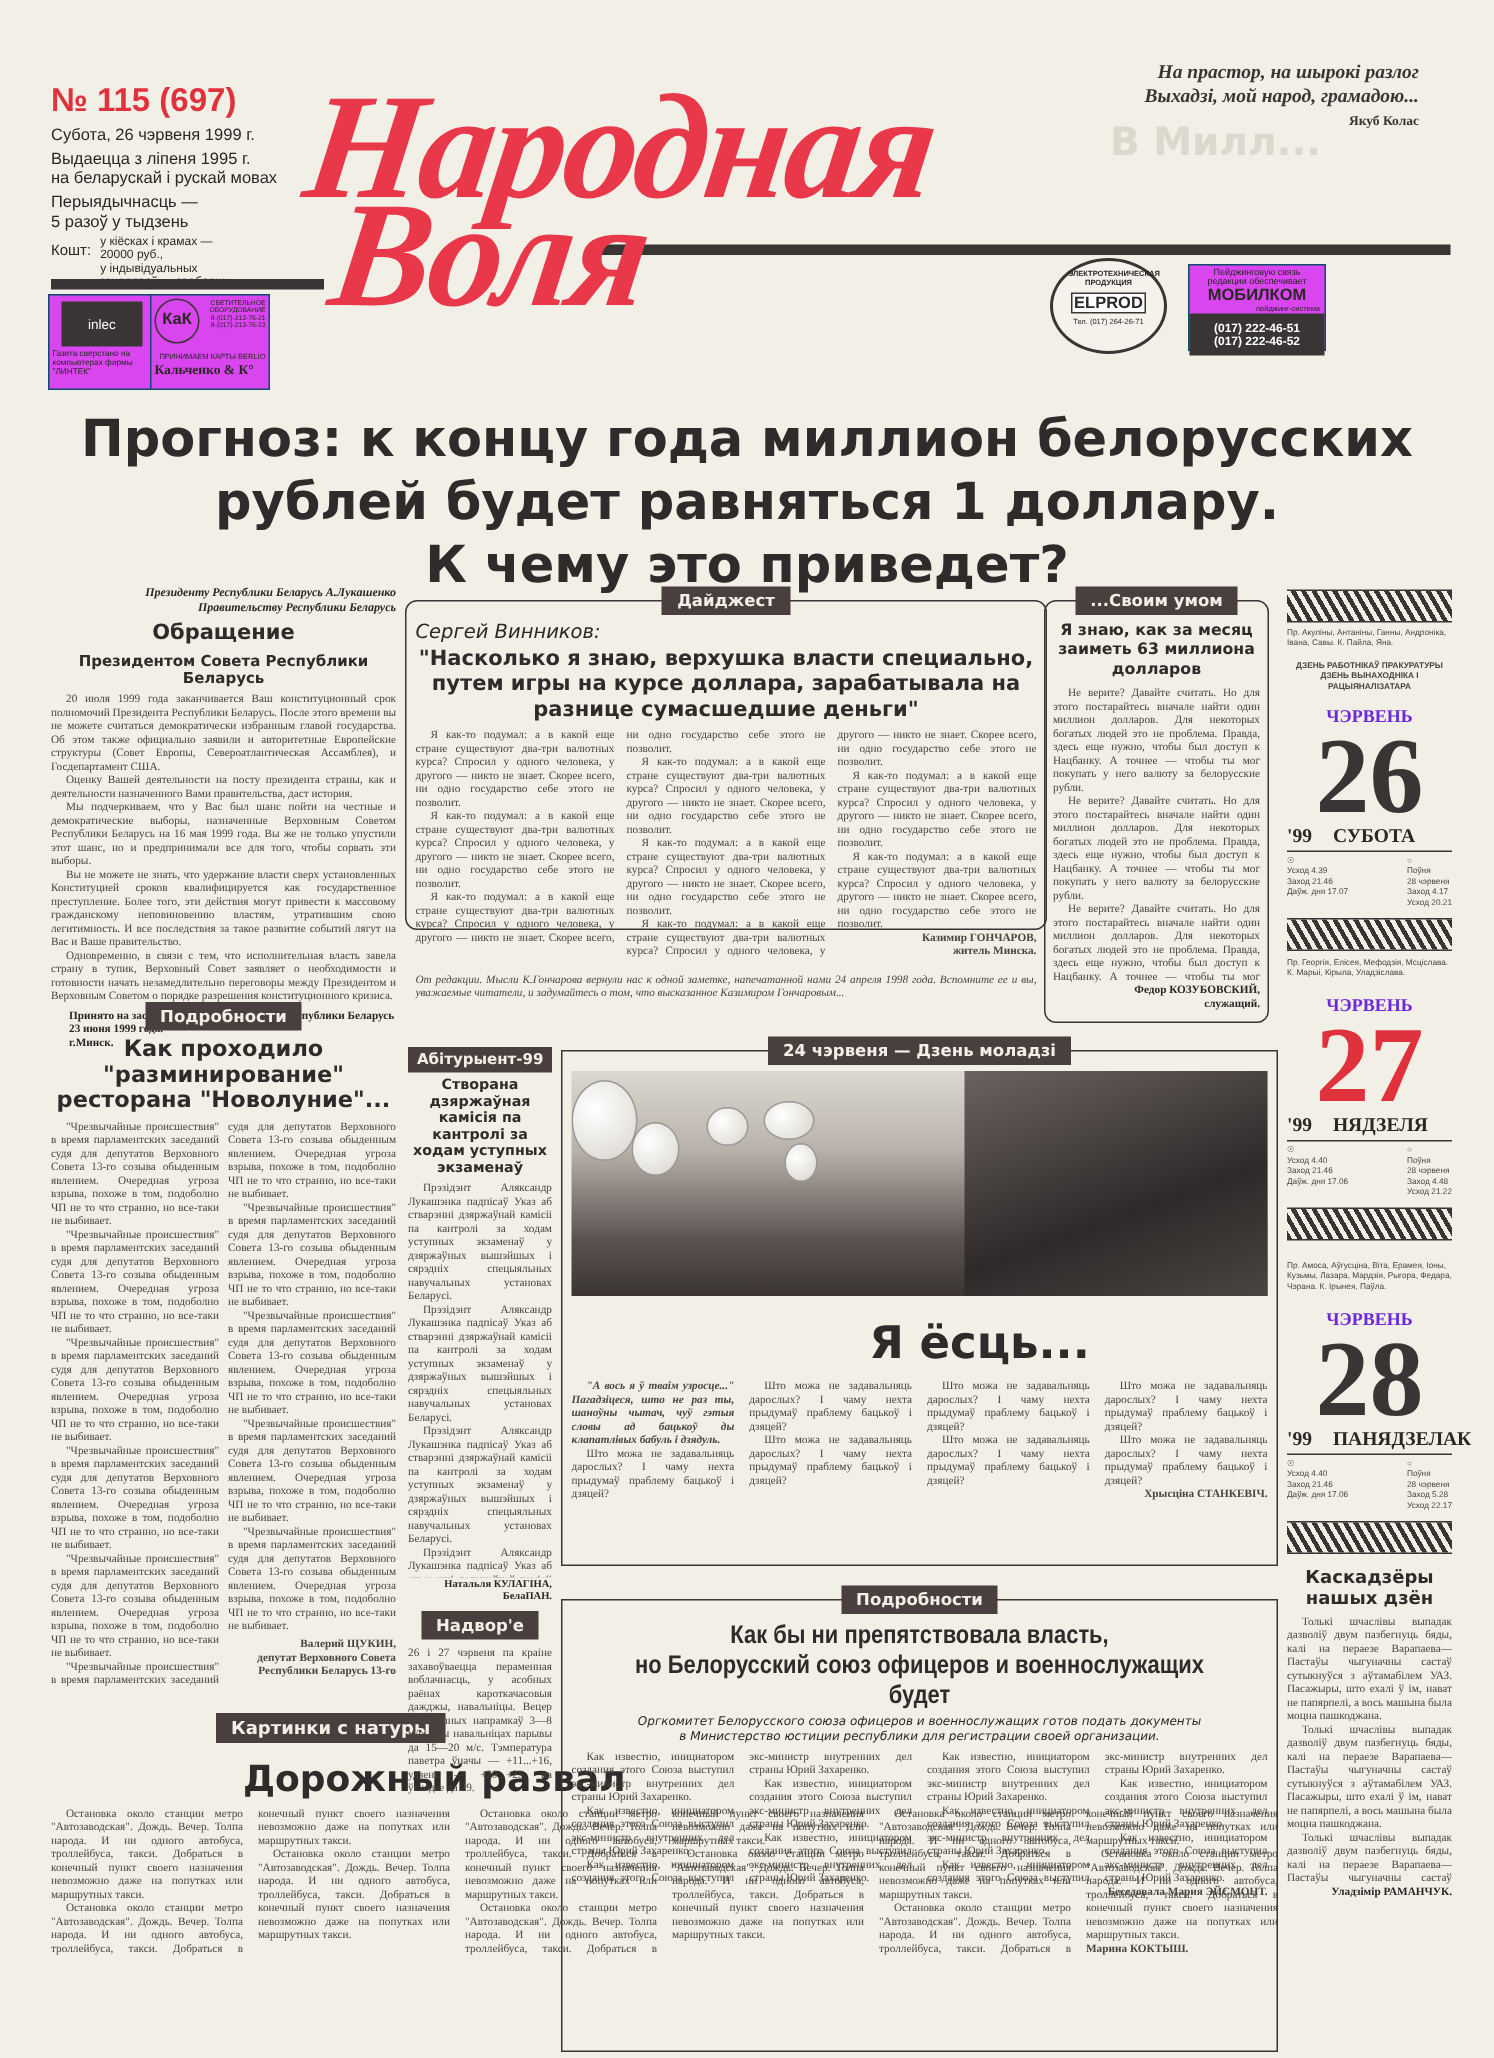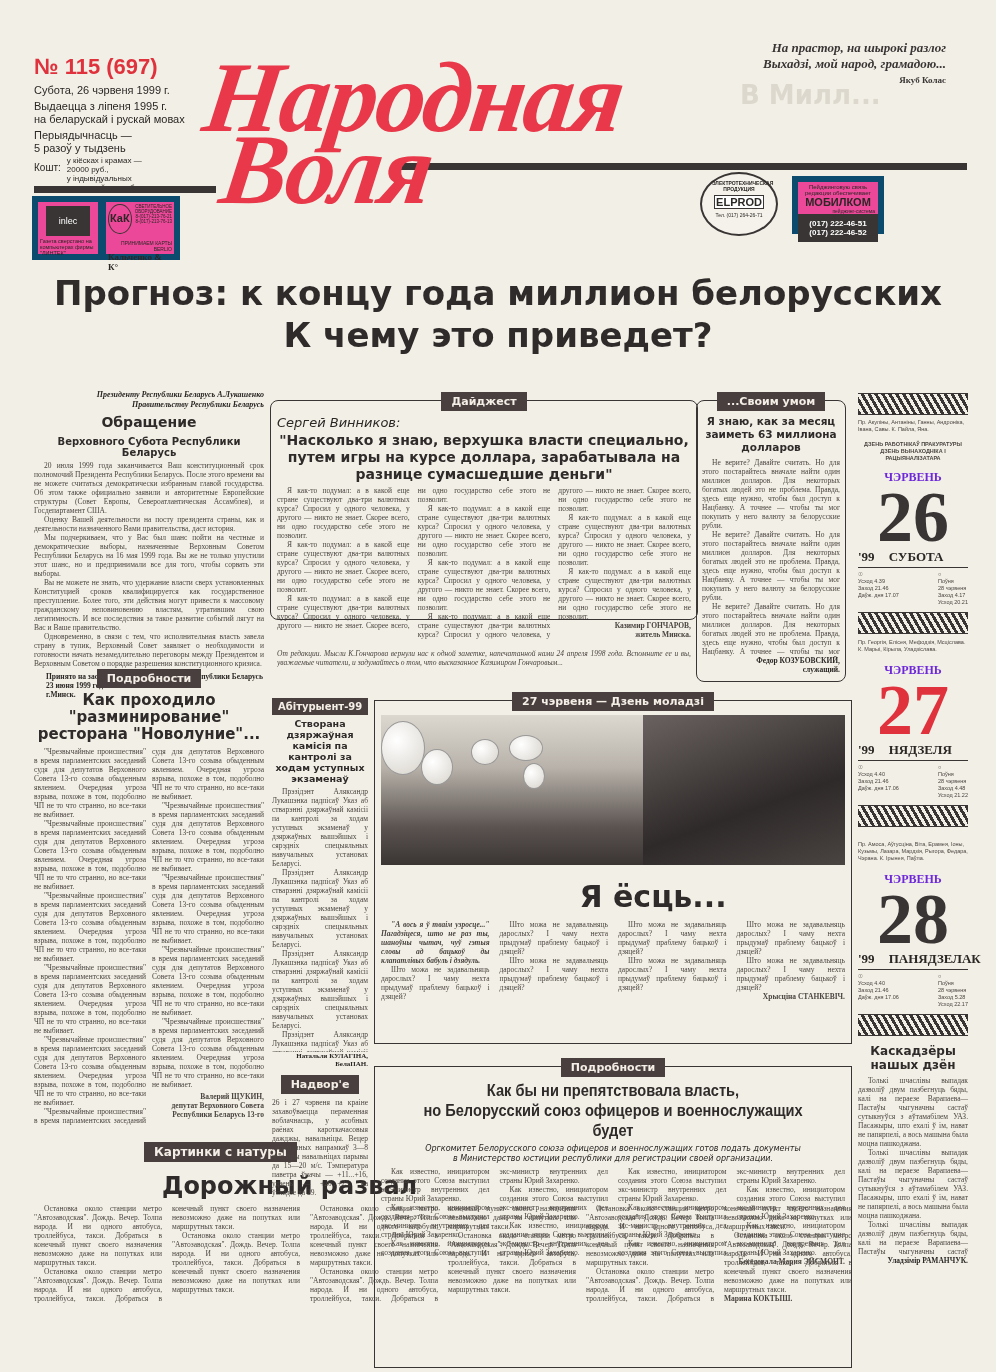--- a/index.html
+++ b/index.html
@@ -7,21 +7,21 @@
 .abs{position:absolute}
 .issue{left:34px;top:54px;font-family:"Liberation Sans",sans-serif;font-weight:bold;font-size:22px;color:#e0323d}
 .meta{left:34px;top:84px;font-family:"Liberation Sans",sans-serif;font-size:11px;line-height:13px;width:180px}
 .meta div{margin-bottom:3px}
 .price{left:34px;top:156px;font-family:"Liberation Sans",sans-serif;font-size:10px;display:flex;gap:6px}
 .price .p-lines{font-size:8px;line-height:9px}
 .hbar{background:#3a3535;height:7px}
 .logo{font-family:"Liberation Serif",serif;font-style:italic;font-weight:bold;color:#e8384a;letter-spacing:-2px;transform:skewX(-8deg)}
 .motto{right:50px;top:40px;text-align:right;font-style:italic;font-weight:bold;font-size:13px;line-height:16px;color:#3a3535}
 .motto .author{font-size:9px;font-style:normal}
-.adbox{border:6px solid #0c4a6e;background:#ec4899;font-family:"Liberation Sans",sans-serif;font-size:6px;padding:2px}
+.adbox{border:1px solid #0c4a6e;background:#d946ef;font-family:"Liberation Sans",sans-serif;font-size:6px;padding:2px}
 .headline{left:0;width:996px;top:272px;text-align:center;font-family:"DejaVu Sans",sans-serif;font-weight:bold;font-size:34px;line-height:42px;color:#2f2b2a}
 .tag{background:#4a3f3f;color:#f4efe6;font-family:"DejaVu Sans",sans-serif;font-weight:bold;font-size:11px;padding:3px 10px;display:inline-block}
 .col{font-size:7.5px;line-height:9px;text-align:justify;color:#4a4540}
 .col p{text-indent:10px}
 .h2{font-family:"DejaVu Sans",sans-serif;font-weight:bold;color:#2f2b2a;text-align:center}
 .box{border:1.5px solid #3a3535;border-radius:8px}
 .cal-num{font-family:"Liberation Serif",serif;font-weight:bold;font-size:72px;line-height:64px;text-align:center}
 .cal-month{font-family:"Liberation Serif",serif;font-weight:bold;font-size:12px;text-align:center;color:#6d28d9}
 .cal-day{font-family:"Liberation Serif",serif;font-weight:bold;font-size:13px;display:flex;gap:14px;border-bottom:1px solid #3a3535;padding-bottom:2px}
 .cal-small{font-family:"Liberation Sans",sans-serif;font-size:5.5px;line-height:7px;color:#4a4540}
@@ -91,30 +91,31 @@
   <div style="font-weight:bold;font-size:11px">МОБИЛКОМ</div>
   <div style="font-size:5px;text-align:right;padding-right:3px">пейджинг-система</div>
   <div style="background:#3a3535;color:#fff;font-weight:bold;font-size:8px;line-height:9px;padding:5px">
     <div>(017) 222-46-51</div>
     <div>(017) 222-46-52</div>
   </div>
 </div>
 
 <div class="abs headline">
   <div>Прогноз: к концу года миллион белорусских</div>
+  <div>рублей будет равняться 1 доллару.</div>
   <div>К чему это приведет?</div>
 </div>
 
 <div class="abs" style="left:34px;top:390px;width:230px">
   <div style="text-align:right;font-style:italic;font-weight:bold;font-size:8px;line-height:10px">
     <div>Президенту Республики Беларусь А.Лукашенко</div>
     <div>Правительству Республики Беларусь</div>
   </div>
   <div class="h2" style="font-size:14px;margin:4px 0 6px">Обращение</div>
-  <div class="h2" style="font-size:10px;margin-bottom:3px">Верховного Субота Республики Беларусь</div>
+  <div class="h2" style="font-size:10px;margin-bottom:3px">Президентом Совета Республики Беларусь</div>
   <div class="col">
     <p>20 июля 1999 года заканчивается Ваш конституционный срок полномочий Президента Республики Беларусь. После этого времени вы не можете считаться демократически избранным главой государства. Об этом также официально заявили и авторитетные Европейские структуры (Совет Европы, Североатлантическая Ассамблея), и Госдепартамент США.</p>
     <p>Оценку Вашей деятельности на посту президента страны, как и деятельности назначенного Вами правительства, даст история.</p>
     <p>Мы подчеркиваем, что у Вас был шанс пойти на честные и демократические выборы, назначенные Верховным Советом Республики Беларусь на 16 мая 1999 года. Вы же не только упустили этот шанс, но и предпринимали все для того, чтобы сорвать эти выборы.</p>
     <p>Вы не можете не знать, что удержание власти сверх установленных Конституцией сроков квалифицируется как государственное преступление. Более того, эти действия могут привести к массовому гражданскому неповиновению властям, утратившим свою легитимность. И все последствия за такое развитие событий лягут на Вас и Ваше правительство.</p>
     <p>Одновременно, в связи с тем, что исполнительная власть завела страну в тупик, Верховный Совет заявляет о необходимости и готовности начать незамедлительно переговоры между Президентом и Верховным Советом о порядке разрешения конституционного кризиса.</p>
   </div>
   <div style="font-weight:bold;font-size:7.5px;line-height:9px;margin-top:4px;padding-left:12px">
     <div>Принято на заседании Верховного Совета Республики Беларусь</div>
     <div>23 июня 1999 года.</div>
@@ -292,21 +293,21 @@
     <p>Прэзідэнт Аляксандр Лукашэнка падпісаў Указ аб стварэнні дзяржаўнай камісіі па кантролі за ходам уступных экзаменаў у дзяржаўных вышэйшых і сярэдніх спецыяльных навучальных установах Беларусі.</p>
     <p>Прэзідэнт Аляксандр Лукашэнка падпісаў Указ аб стварэнні дзяржаўнай камісіі па кантролі за ходам уступных экзаменаў у дзяржаўных вышэйшых і сярэдніх спецыяльных навучальных установах Беларусі.</p>
     <p>Прэзідэнт Аляксандр Лукашэнка падпісаў Указ аб стварэнні дзяржаўнай камісіі па кантролі за ходам уступных экзаменаў у дзяржаўных вышэйшых і сярэдніх спецыяльных навучальных установах Беларусі.</p>
   </div>
   <div style="text-align:right;font-weight:bold;font-size:7px">Натальля КУЛАГІНА, БелаПАН.</div>
   <div style="text-align:center;margin-top:6px"><span class="tag">Надвор'е</span></div>
   <div class="col" style="margin-top:4px">26 і 27 чэрвеня па краіне захавоўваецца пераменная воблачнасць, у асобных раёнах кароткачасовыя дажджы, навальніцы. Вецер пераменных напрамкаў 3—8 м/с, пры навальніцах парывы да 15—20 м/с. Тэмпература паветра ўначы — +11...+16, удзень — +20...+25, па ўсходзе да 29.</div>
 </div>
 
 <div class="abs" style="left:374px;top:700px;width:478px;height:344px;border:1.5px solid #3a3535;padding:6px">
-  <div style="text-align:center;margin-top:-16px"><span class="tag">27 чэрвеня — Дзень моладзі</span></div>
+  <div style="text-align:center;margin-top:-16px"><span class="tag">24 чэрвеня — Дзень моладзі</span></div>
   <div class="photo" style="position:relative;height:150px;margin-top:4px;overflow:hidden">
     <div class="balloon" style="left:0;top:6px;width:44px;height:54px"></div>
     <div class="balloon" style="left:40px;top:34px;width:32px;height:36px"></div>
     <div class="balloon" style="left:90px;top:24px;width:28px;height:26px"></div>
     <div class="balloon" style="left:128px;top:20px;width:34px;height:26px"></div>
     <div class="balloon" style="left:142px;top:48px;width:22px;height:26px"></div>
     <div class="abs" style="left:262px;top:0;width:204px;height:150px;background:linear-gradient(160deg,#6a6260,#2e2a29 60%,#4a4442)"></div>
   </div>
   <div class="h2" style="font-size:30px;margin:14px 0 6px;padding-left:80px">Я ёсць...</div>
   <div class="col" style="column-count:4;column-gap:10px;height:120px;overflow:hidden">

